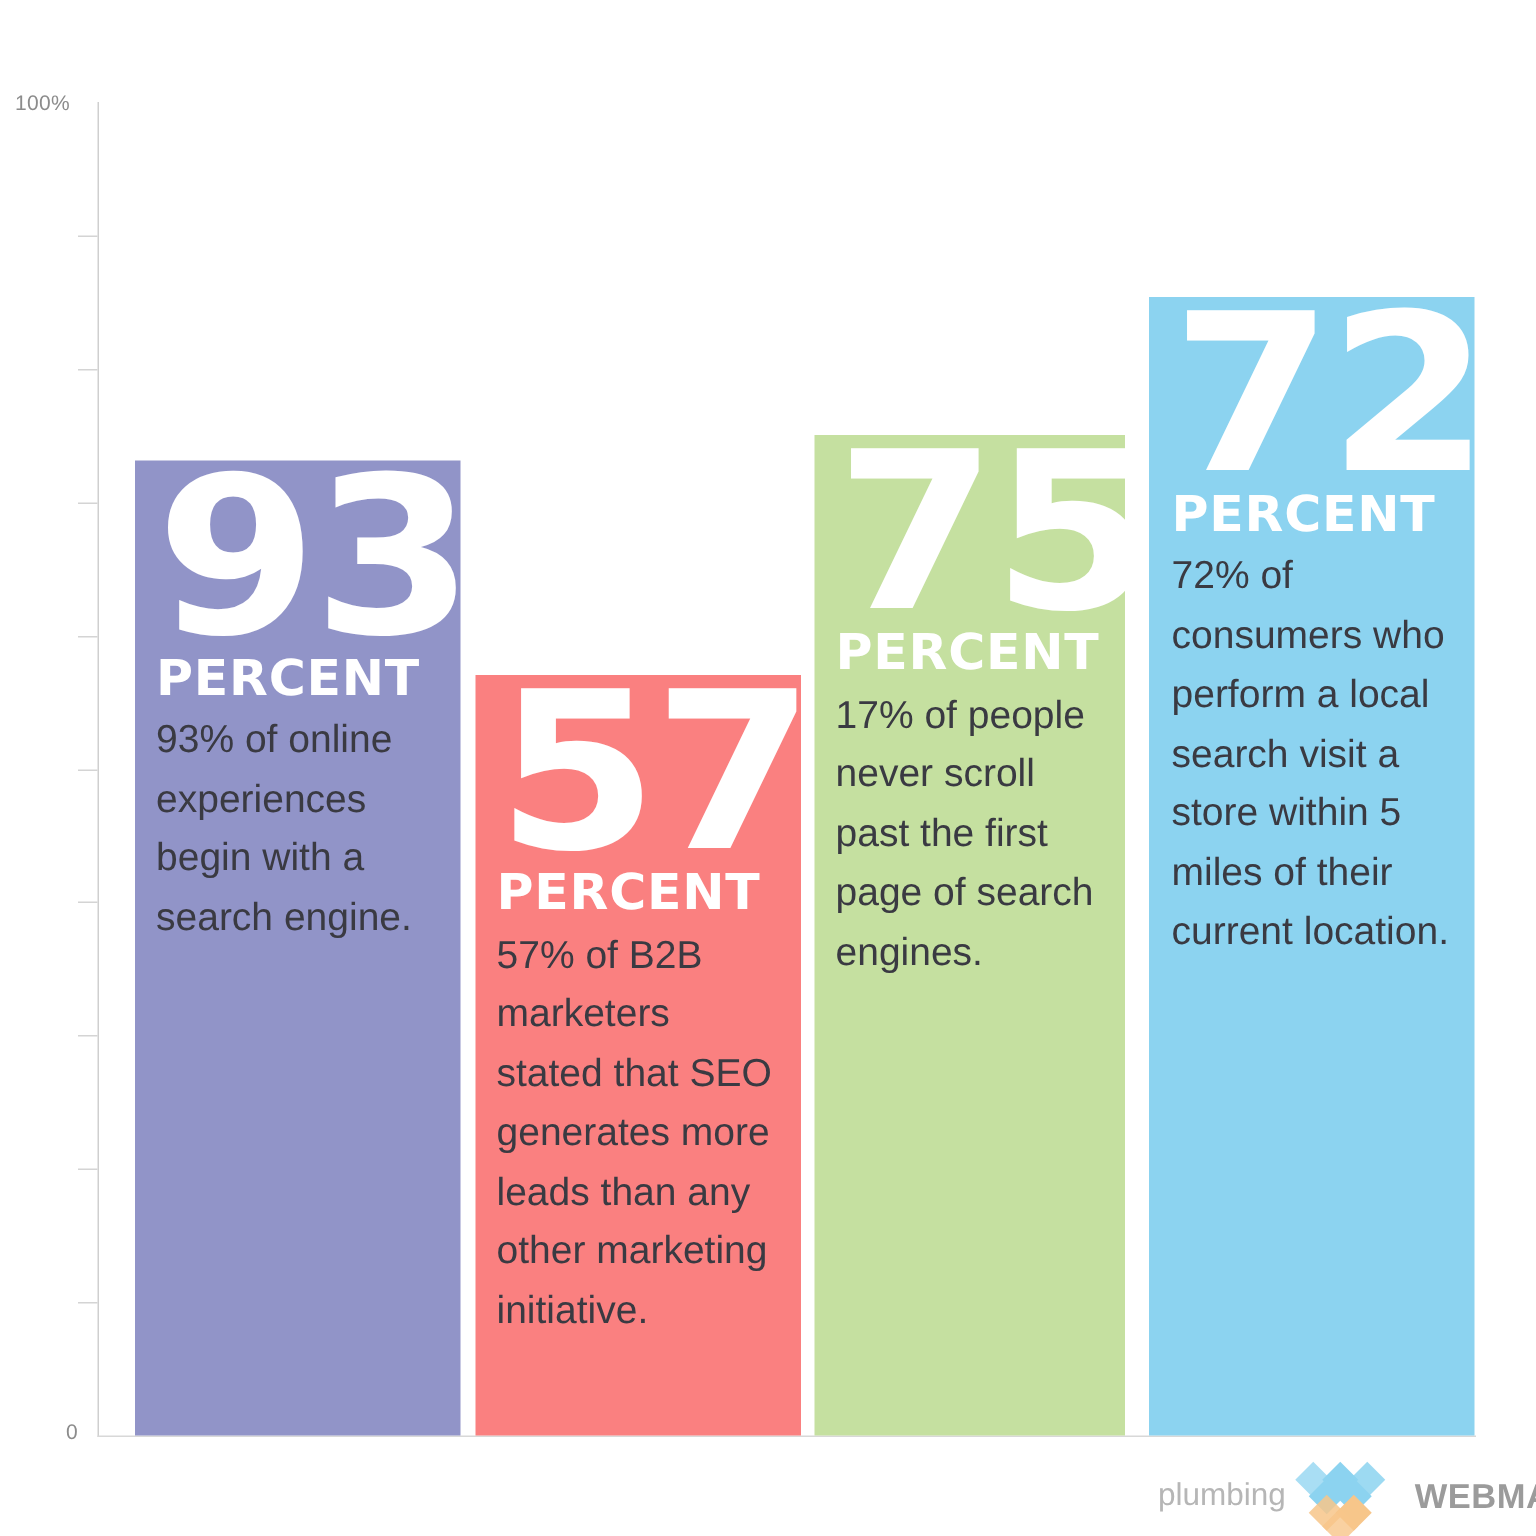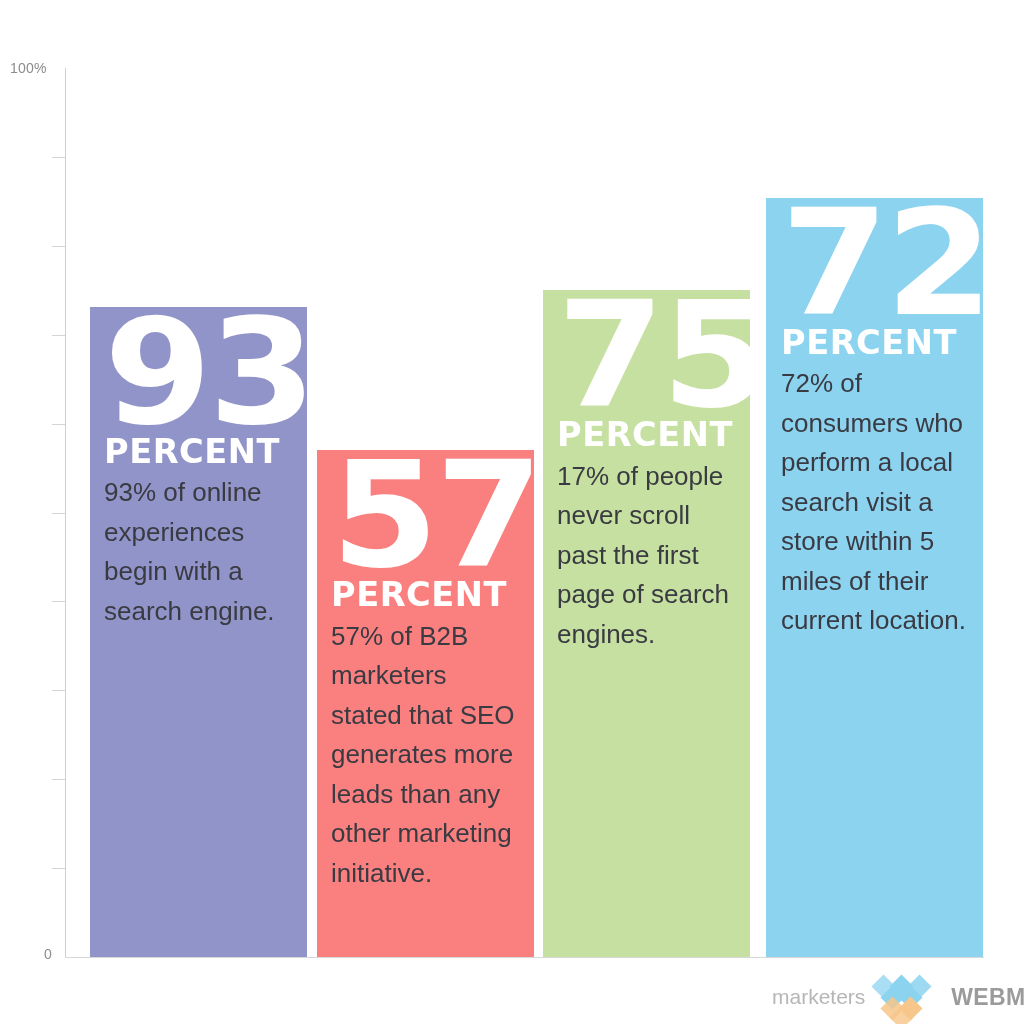--- a/index.html
+++ b/index.html
@@ -206,21 +206,21 @@
 
   <div class="bar" id="bar-3" style="height: 759px; background: rgb(140, 211, 240); padding-left: 13px;">
     <div class="bar-inner">
       <span class="bar-number">72</span>
       <span class="bar-percent-word">PERCENT</span>
       <span class="bar-desc">72% of consumers who perform a local search visit a store within 5 miles of their current location.</span>
     </div>
   </div>
 
   <div id="logo">
-    <span class="logo-word-light">marketers</span>
+    <span class="logo-word-light">plumbing</span>
     <div class="logo-diamonds" id="logo-diamonds">
         <div class="dia" style="left: 2px; top: 2px; background: rgb(140, 211, 240); opacity: 0.75;"></div>
         <div class="dia" style="left: 20px; top: 2px; background: rgb(140, 211, 240); opacity: 1;"></div>
         <div class="dia" style="left: 38px; top: 2px; background: rgb(140, 211, 240); opacity: 0.85;"></div>
         <div class="dia" style="left: 11px; top: 13px; background: rgb(140, 211, 240); opacity: 1;"></div>
         <div class="dia" style="left: 29px; top: 13px; background: rgb(140, 211, 240); opacity: 1;"></div>
         <div class="dia" style="left: 11px; top: 24px; background: rgb(247, 198, 138); opacity: 0.85;"></div>
         <div class="dia" style="left: 29px; top: 24px; background: rgb(247, 198, 138); opacity: 1;"></div>
         <div class="dia" style="left: 20px; top: 33px; background: rgb(247, 198, 138); opacity: 0.8;"></div>
       </div>

